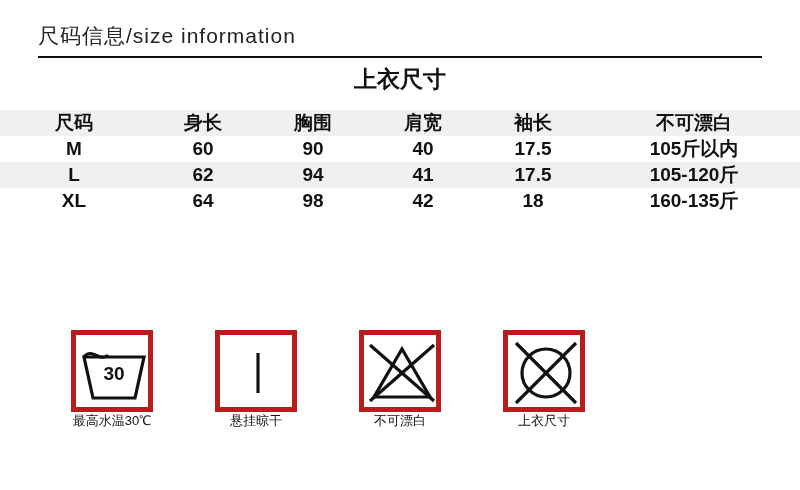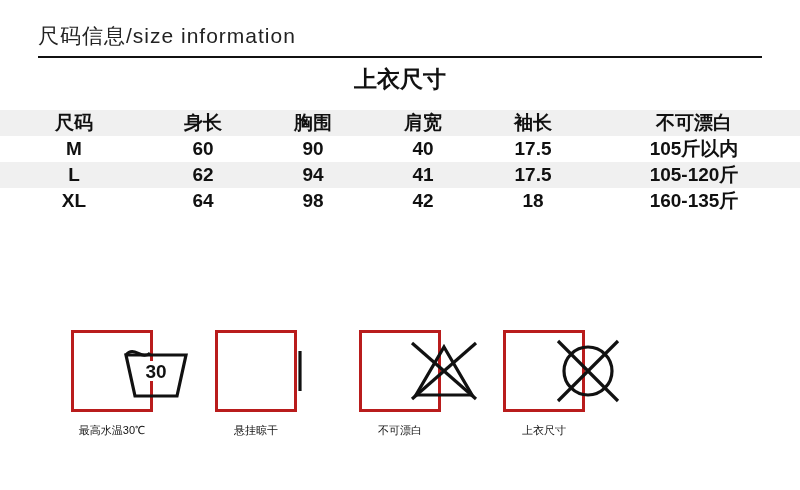--- a/index.html
+++ b/index.html
@@ -75,28 +75,26 @@
     justify-content: flex-start;
   }
   .care-item {
     width: 144px;
     display: flex;
     flex-direction: column;
     align-items: center;
   }
   .care-glyph {
     width: 82px; height: 82px;
-    border: 3px solid #b91c1c;
+    border: 5px solid #b91c1c;
     position: relative;
     background: #fff;
-    padding-left: 44px;
   }
   .care-label {
-    margin-top: 11px;
-    font-size: 11px;
+    font-size: 13px;
     color: #111;
     white-space: nowrap;
     text-align: center;
   }
   .care-glyph svg { display: block; }
 </style>
 </head>
 <body>
 
 <div class="page">

